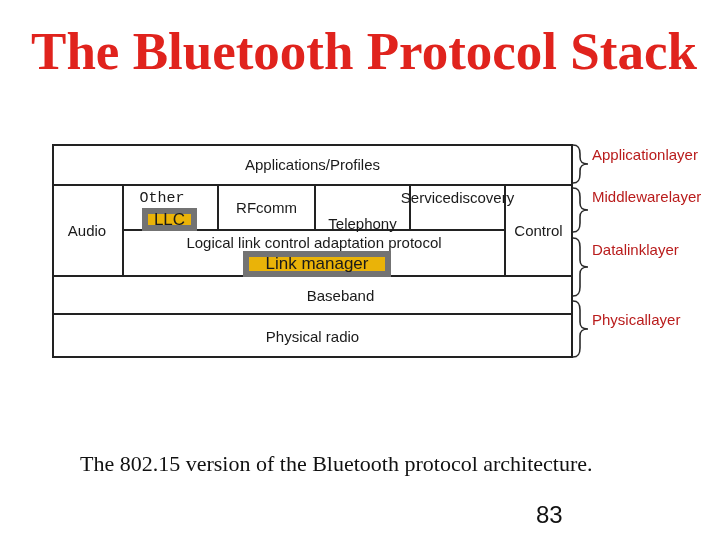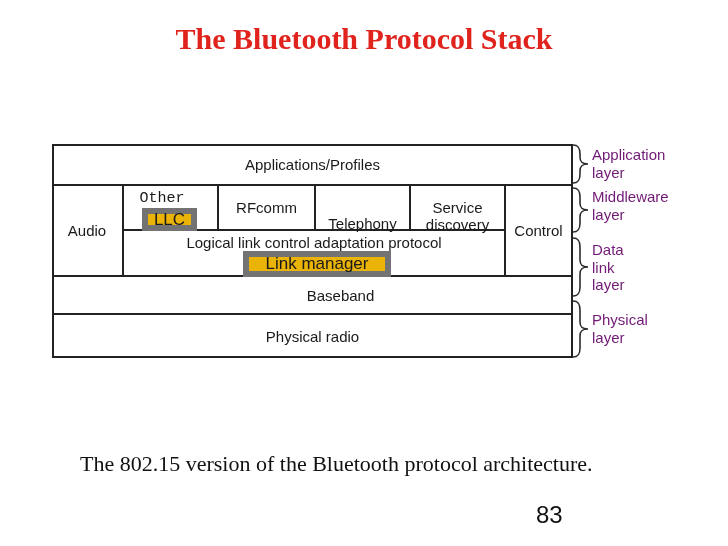--- a/index.html
+++ b/index.html
@@ -1,31 +1,31 @@
 <!DOCTYPE html>
 <html><head>
 <meta charset="utf-8">
 <style>
   html,body{margin:0;padding:0;background:#ffffff;}
   .slide{position:relative;width:728px;height:546px;background:#ffffff;overflow:hidden;
          font-family:"Liberation Sans",sans-serif;color:#1a1a1a;}
   .title{position:absolute;top:22px;left:0;width:728px;text-align:center;margin:0;
-         font-family:"Liberation Serif",serif;font-weight:bold;font-size:30px;line-height:1.1;
+         font-family:"Liberation Serif",serif;font-weight:bold;font-size:53px;line-height:1.1;
          color:#e0231d;}
   .diagram{position:absolute;left:52px;top:144px;width:521px;height:214px;}
   .ln{position:absolute;background:#222222;}
   .cell{position:absolute;display:flex;align-items:center;justify-content:center;
         text-align:center;font-size:15px;line-height:17px;color:#1a1a1a;}
   .minibox{position:absolute;border:6px solid #737373;box-sizing:border-box;
         display:flex;align-items:center;justify-content:center;font-size:17px;color:#1a1a1a;
         background:#eab308;}
   .brace{position:absolute;left:572px;width:18px;}
   .brace path{fill:none;stroke:#2a2a2a;stroke-width:1.6px;}
-  .layer-label{position:absolute;left:592px;display:flex;flex-direction:column;
-        font-size:15px;line-height:17.5px;color:#701a75;}
+  .layer-label{position:absolute;left:592px;display:flex;flex-direction:row;
+        font-size:15px;line-height:17.5px;color:#b91c1c;}
   .caption{position:absolute;left:80px;top:451px;width:640px;margin:0;
         font-family:"Liberation Serif",serif;font-size:22px;color:#111111;}
   .page-number{position:absolute;left:536px;top:501px;font-size:24px;color:#111111;}
 </style>
 </head>
 <body>
 
 <div class="slide">
 
   <h1 class="title">The Bluetooth Protocol Stack</h1>
@@ -47,21 +47,21 @@
     <div class="ln" style="left:262px;top:40px;width:2px;height:47px;"></div>
     <div class="ln" style="left:357px;top:40px;width:2px;height:47px;"></div>
     <div class="ln" style="left:452px;top:40px;width:2px;height:93px;"></div>
 
     <div class="cell" style="left:0;top:40px;width:70px;height:92px;">Audio</div>
     <div class="cell" style="left:0;top:0;width:521px;height:40px;">Applications/Profiles</div>
     <div class="cell" style="left:72px;top:42px;width:76px;height:24px;font-family:Liberation Mono, monospace;">Other</div>
     <div class="minibox" style="left:90px;top:64px;width:55px;height:23px;">LLC</div>
     <div class="cell" style="left:167px;top:40px;width:95px;height:46px;">RFcomm</div>
     <div class="cell" style="left:264px;top:40px;width:93px;height:46px;margin-top:16px;">Telephony</div>
-    <div class="cell" style="left:359px;top:49px;width:93px;height:46px;flex-direction:column;">
+    <div class="cell" style="left:359px;top:30px;width:93px;height:46px;">
       <div>Service</div>
       <div>discovery</div>
     </div>
     <div class="cell" style="left:454px;top:40px;width:65px;height:92px;">Control</div>
     <div class="cell" style="left:72px;top:87px;width:380px;height:22px;">Logical link control adaptation protocol</div>
     <div class="minibox" style="left:191px;top:107px;width:148px;height:26px;">Link manager</div>
     <div class="cell" style="left:0;top:133px;width:521px;height:37px;padding-left:28px;">Baseband</div>
     <div class="cell" style="left:0;top:171px;width:521px;height:42px;">Physical radio</div>
   </div>
 

